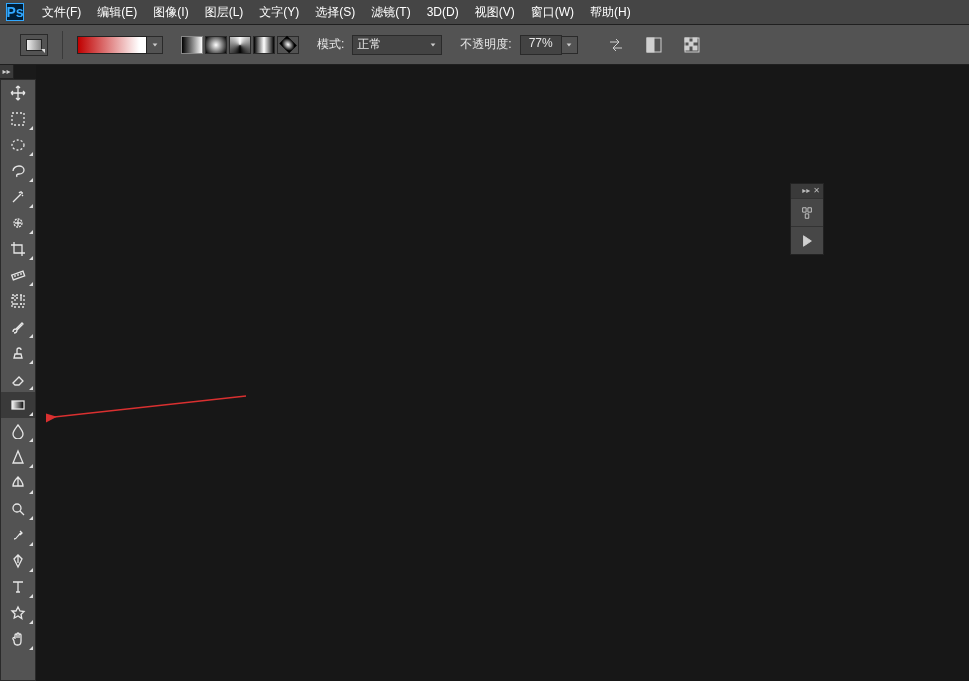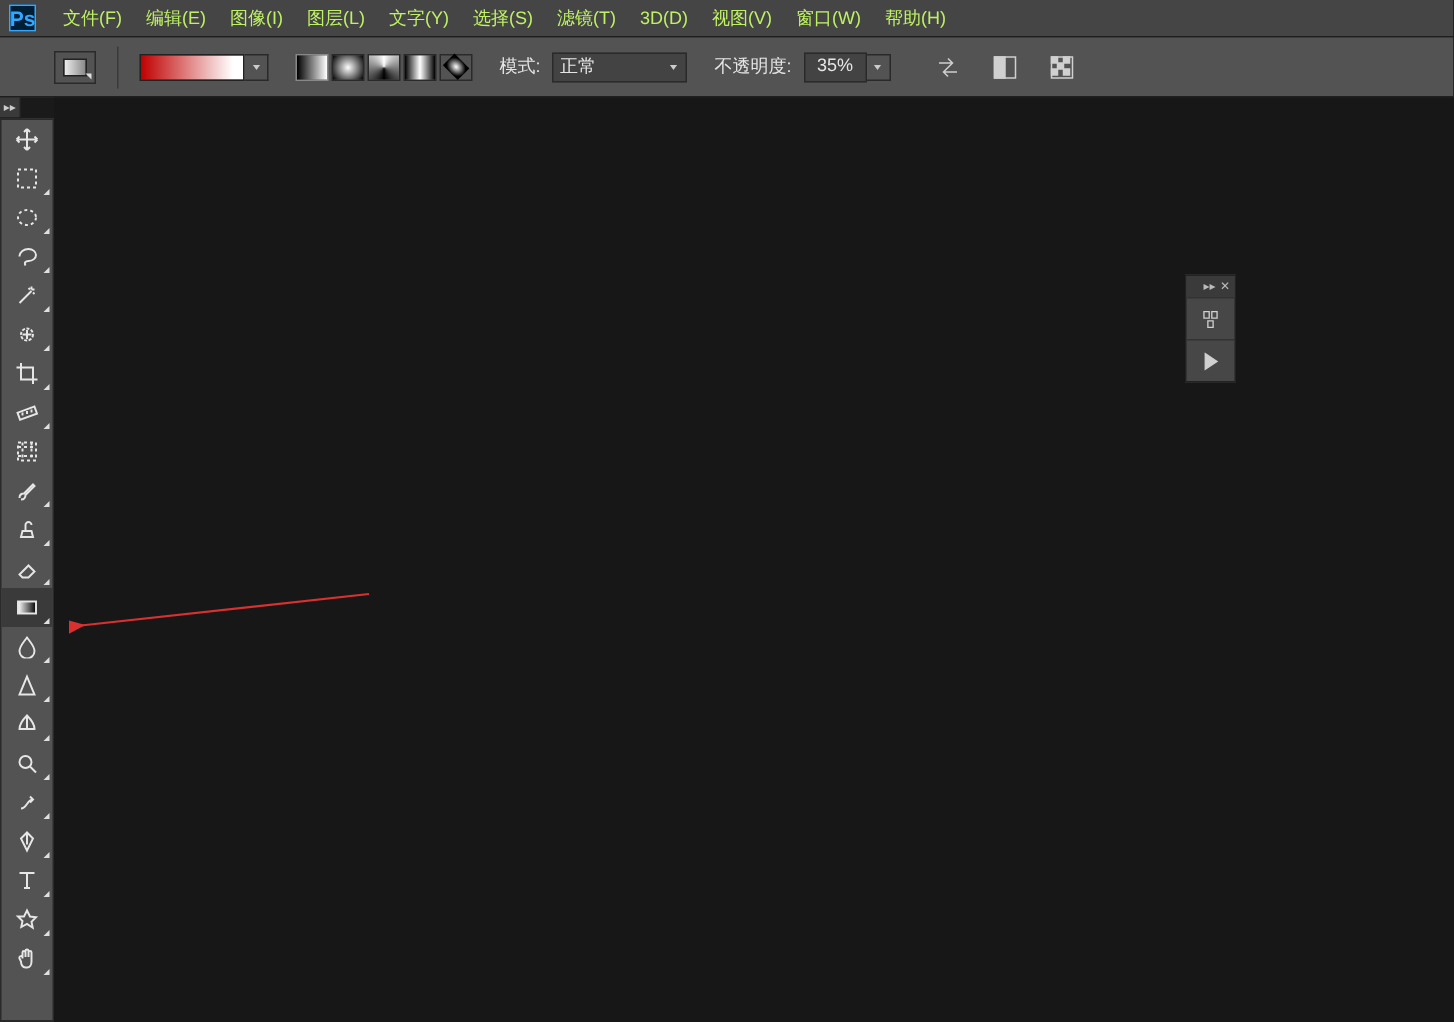--- a/index.html
+++ b/index.html
@@ -30,31 +30,31 @@
     font-weight: bold;
     display: flex; align-items: center; justify-content: center;
     margin-right: 10px;
     border:1px solid #31a8ff;
   }
   .menu-item {
     padding: 0 8px;
     height: 100%;
     display: flex;
     align-items: center;
-    color: #bef264;
+    color: #ffffff;
     cursor: default;
   }
 
   
   .optionsbar {
     height: 40px;
     background: #535353;
     display: flex;
     align-items: center;
-    padding-left: 36px;
+    padding-left: 20px;
     gap: 8px;
     border-bottom: 1px solid #1f1f1f;
   }
   .opt-tool-preset {
     width: 28px; height: 22px;
     background: #535353;
     border: 1px solid #2a2a2a;
     display:flex;align-items:center;justify-content:center;
     position:relative;
   }
@@ -250,21 +250,21 @@
   <span class="opt-label">模式:</span>
   <div class="mode-select">
     <span>正常</span>
     <svg width="8" height="8" viewBox="0 0 10 10">
         <path d="M2 3 L5 7 L8 3" fill="#ccc"></path>
       </svg>
   </div>
 
   <span class="opt-label">不透明度:</span>
   <div class="opacity-box">
-    <div class="opacity-input">35%</div>
+    <div class="opacity-input">77%</div>
     <div class="dd-btn">
       <svg viewBox="0 0 10 10">
           <path d="M2 3 L5 7 L8 3" fill="#ccc"></path>
         </svg>
     </div>
   </div>
 
   <div class="opt-icon" style="margin-left:20px;">
     <svg viewBox="0 0 16 16">
         <path d="M2 5h9M8 2l3 3-3 3M14 11H5M8 14l-3-3 3-3" stroke="#d0d0d0"></path>

